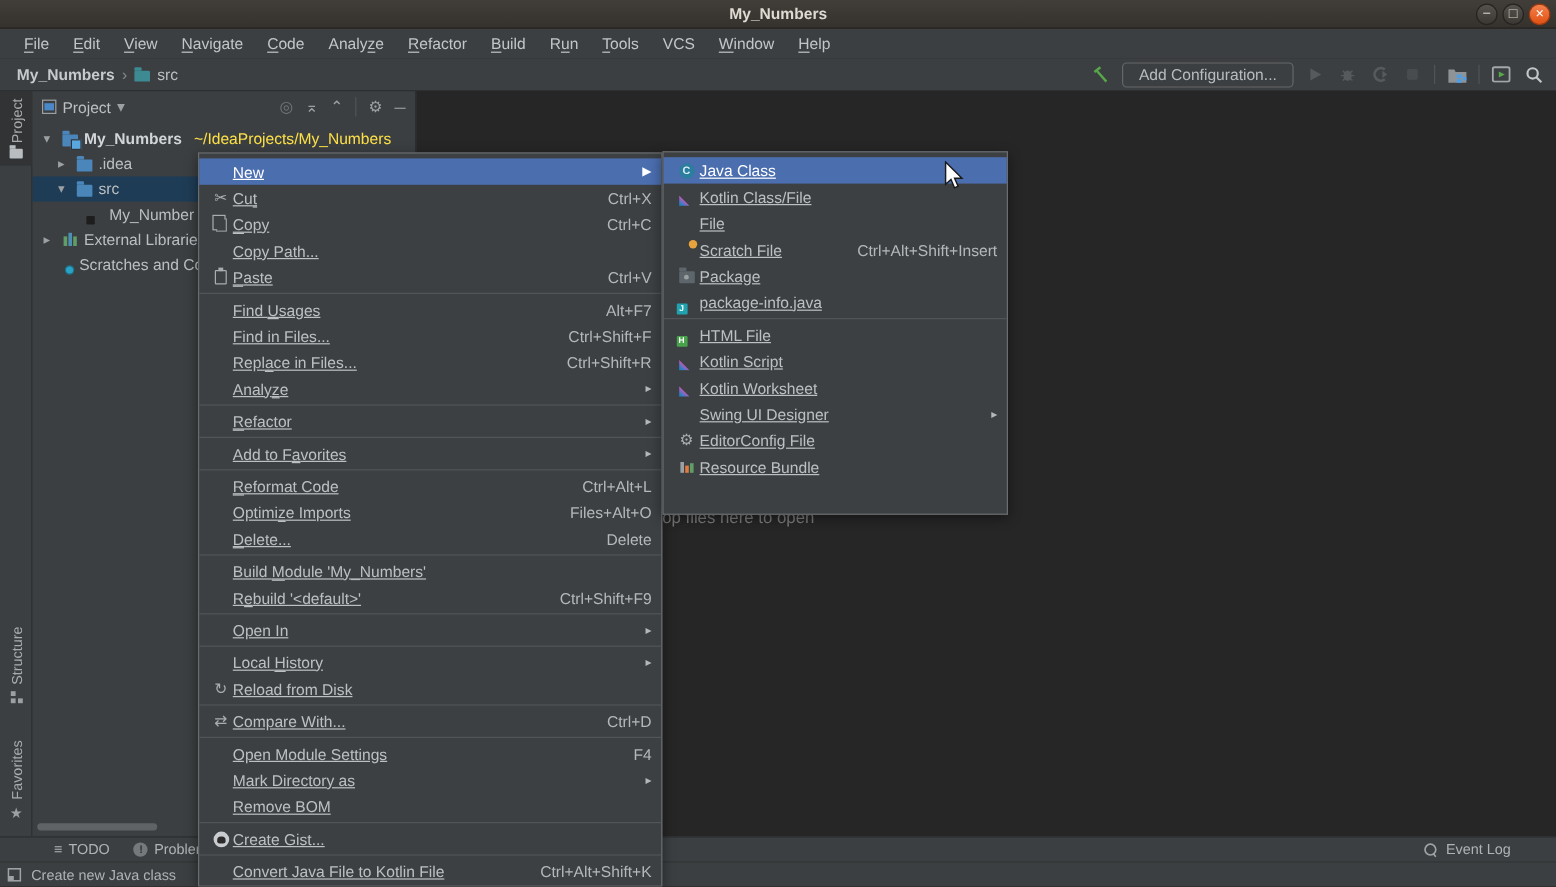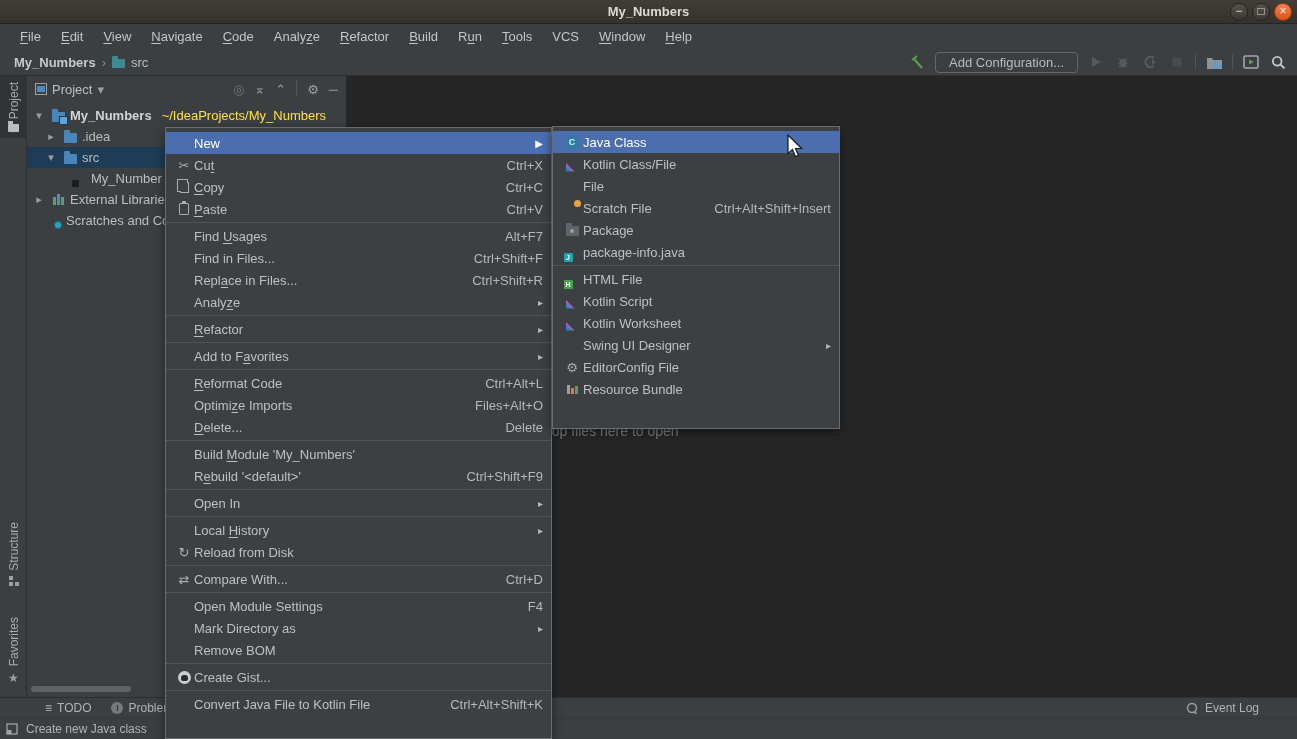--- a/index.html
+++ b/index.html
@@ -86,21 +86,21 @@
   
   .drop-hint { position:absolute; left:537px; top:347px; font-size:14px; color:#7b7b7b; z-index:5; }
 
   
   .menu { position:absolute; background:#3d4043; border:1px solid #6a6d6f; box-shadow:0 3px 10px rgba(0,0,0,.45);
     font-size:13px; color:#bdc0c3; padding-top:4px; z-index:40; }
   .ctx { left:165px; top:127px; width:387px; height:612px; }
   .sub { left:552px; top:126px; width:288px; height:303px; z-index:41; }
   .mi { height:22px; display:flex; align-items:center; padding:0 8px 0 8px; gap:0; }
   .mi .ico { width:20px; height:16px; display:flex; align-items:center; justify-content:center; flex:none; color:#a7adb0; font-size:13px; }
-  .mi .lbl { white-space:nowrap; }
+  .mi .lbl { white-space:nowrap;text-decoration:underline; }
   .mi .sc { margin-left:auto; padding-left:20px; color:#b4b8bb; white-space:nowrap; }
   .mi .arr { margin-left:auto; color:#b4b8bb; font-size:10px; }
   .mi.sel { background:#4b6eaf; color:#fff; }
   .mi.sel .arr, .mi.sel .sc, .mi.sel .ico { color:#fff; }
   .sep { height:1px; background:#515557; margin:2px 0; }
   .mi u { text-underline-offset:2px; }
   .sub .mi .ico { width:22px; }
 
   
   .cpy { position:relative; width:9px; height:11px; border:1px solid #a7adb0; background:#3d4043; }
@@ -333,20 +333,24 @@
       <span class="sc">Ctrl+X</span>
     </div>
     <div class="mi">
       <span class="ico">
           <span class="cpy"></span>
         </span>
       <span class="lbl"><u>C</u>opy</span>
       <span class="sc">Ctrl+C</span>
     </div>
     <div class="mi">
+      <span class="ico"></span>
+      <span class="lbl">Copy Path...</span>
+    </div>
+    <div class="mi">
       <span class="ico">
           <span class="pst"></span>
         </span>
       <span class="lbl"><u>P</u>aste</span>
       <span class="sc">Ctrl+V</span>
     </div>
     <div class="sep"></div>
     <div class="mi">
       <span class="ico"></span>
       <span class="lbl">Find <u>U</u>sages</span>

